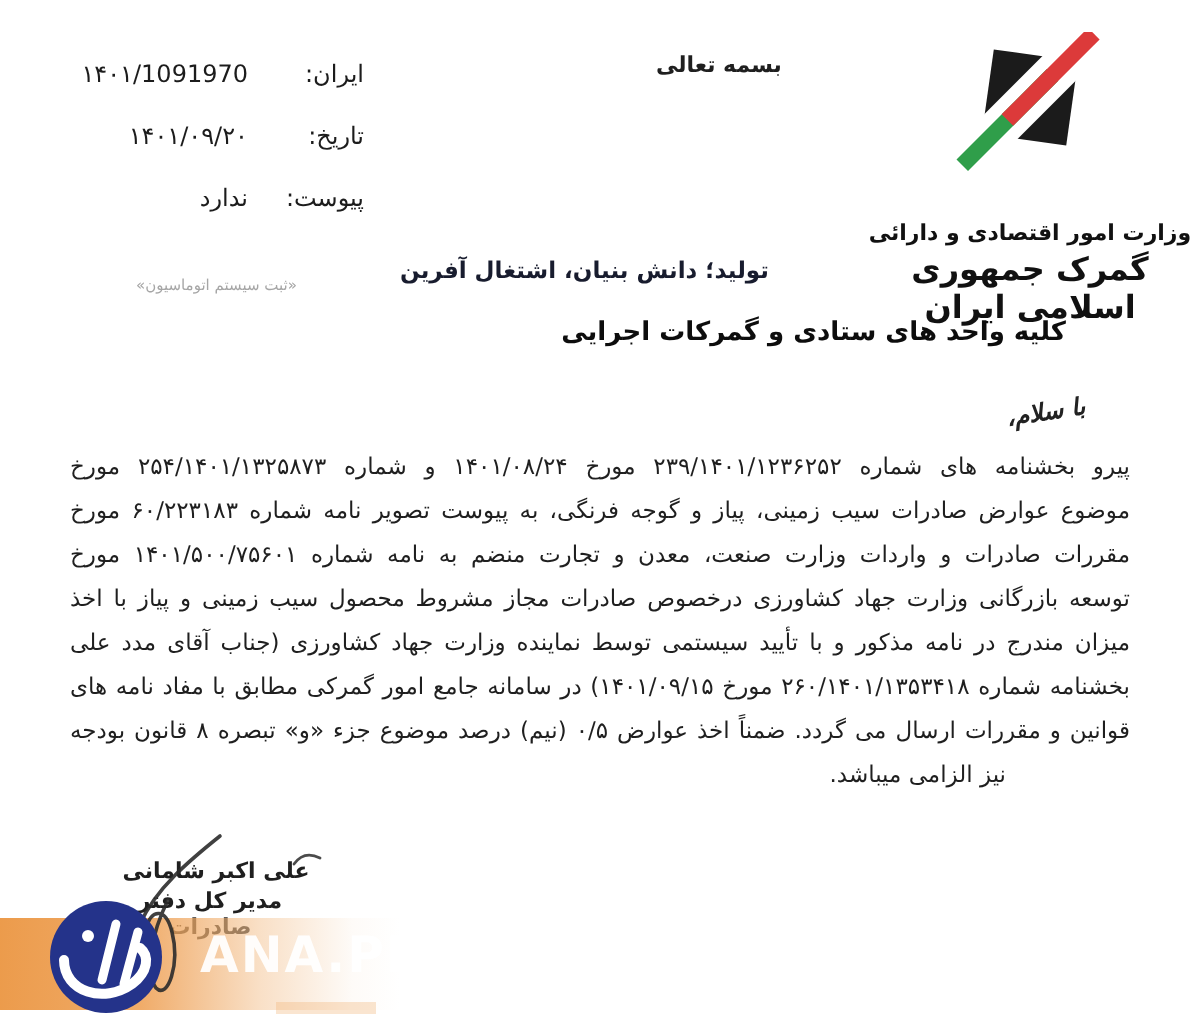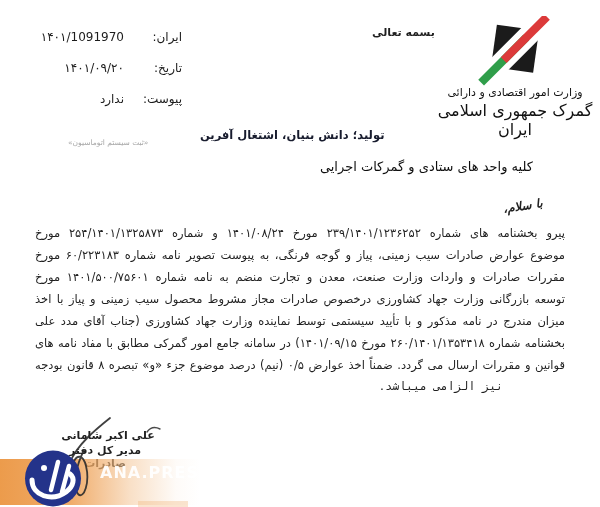--- a/index.html
+++ b/index.html
@@ -8,48 +8,48 @@
     font-family:"DejaVu Sans",sans-serif;color:#1f1f1f;
   }
   .abs{position:absolute;}
   
   .meta-row{
     position:absolute;right:418px;direction:rtl;display:flex;gap:12px;
     font-size:12px;color:#1c1c1c;white-space:nowrap;
   }
   .meta-row .lbl{min-width:46px;}
   
-  .besmele{left:328px;top:26px;font-size:11px;font-weight:bold;direction:rtl;margin-left:44px;}
-  .lh-text{left:430px;width:170px;text-align:center;direction:rtl;font-weight:normal;color:#111;}
+  .besmele{left:328px;top:26px;font-size:11px;font-weight:bold;direction:rtl;}
+  .lh-text{left:430px;width:170px;text-align:center;direction:rtl;font-weight:bold;color:#111;margin-top:24px;}
   .ministry{top:86px;font-size:11px;}
   .org{top:101px;font-size:16px;}
   .slogan{left:200px;width:235px;top:128px;text-align:left;direction:rtl;
     font-size:11.5px;font-weight:bold;color:#181c2e;}
   .autonote{left:68px;top:138px;font-size:7.5px;color:#a6a6a6;direction:rtl;}
-  .addressee{right:67px;top:159px;font-size:13px;font-weight:normal;direction:rtl;color:#0d0d0d;}
+  .addressee{right:67px;top:159px;font-size:13px;font-weight:bold;direction:rtl;color:#0d0d0d;}
   .salutation{left:503px;top:199px;font-size:12px;font-style:italic;font-weight:600;
     direction:rtl;transform:rotate(-9deg);color:#222;}
   
   .body-block{left:35px;top:222px;width:530px;direction:rtl;font-size:11.5px;color:#1f1f1f;}
   .bl{height:22px;line-height:22px;overflow:hidden;text-align:justify;text-align-last:justify;}
   .bl.last{text-align:right;text-align-last:right;padding-left:0;margin-left:0;padding-right:0;
     margin-right:0;}
-  .bl.last{padding-right:0;margin-right:0;font-family:Liberation Mono, monospace;}
+  .bl.last{padding-right:0;margin-right:0;}
   .bl-last-indent{padding-right:62px !important;}
   
   .sig-name{left:58px;top:429px;width:100px;text-align:center;font-size:11px;font-weight:bold;direction:rtl;}
   .sig-title{left:53px;top:444px;width:104px;text-align:center;font-size:11px;font-weight:bold;direction:rtl;}
   .sig-svg{left:40px;top:410px;z-index:3;}
   
   .band{left:0;top:459px;width:200px;height:46px;z-index:2;
     background:linear-gradient(90deg,rgba(235,150,66,.95) 0%,rgba(238,160,84,.88) 35%,
       rgba(244,198,152,.55) 65%,rgba(250,236,222,.22) 88%,rgba(255,255,255,0) 100%);}
   .band-sliver{left:138px;top:501px;width:50px;height:6px;z-index:2;background:rgba(240,180,120,.35);}
   .ana-ball{left:24px;top:450px;z-index:4;}
-  .ana-text{left:100px;top:463px;z-index:4;font-size:16px;font-weight:bold;letter-spacing:1px;
+  .ana-text{left:100px;top:463px;z-index:4;font-size:25px;font-weight:bold;letter-spacing:1px;
     color:rgba(255,255,255,.93);font-family:"DejaVu Sans",sans-serif;}
   svg{display:block;}
 </style>
 </head>
 <body>
 
 <div id="page">
 
   <div class="meta-row" style="top:30px;">
     <span class="lbl">ایران:</span>

